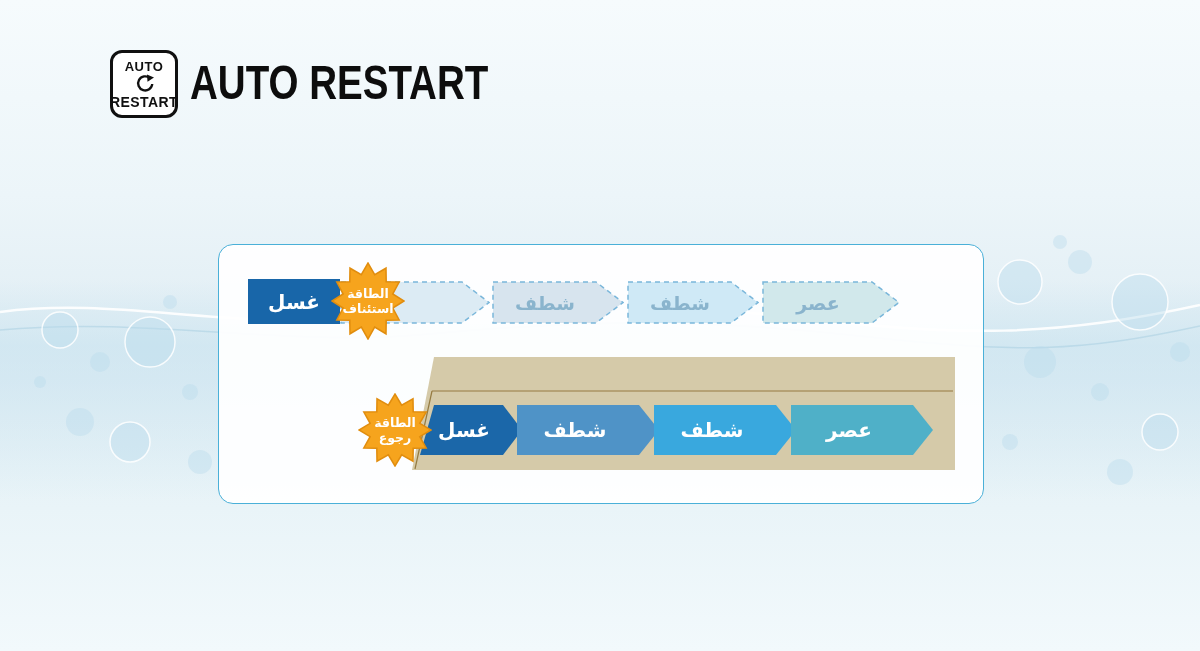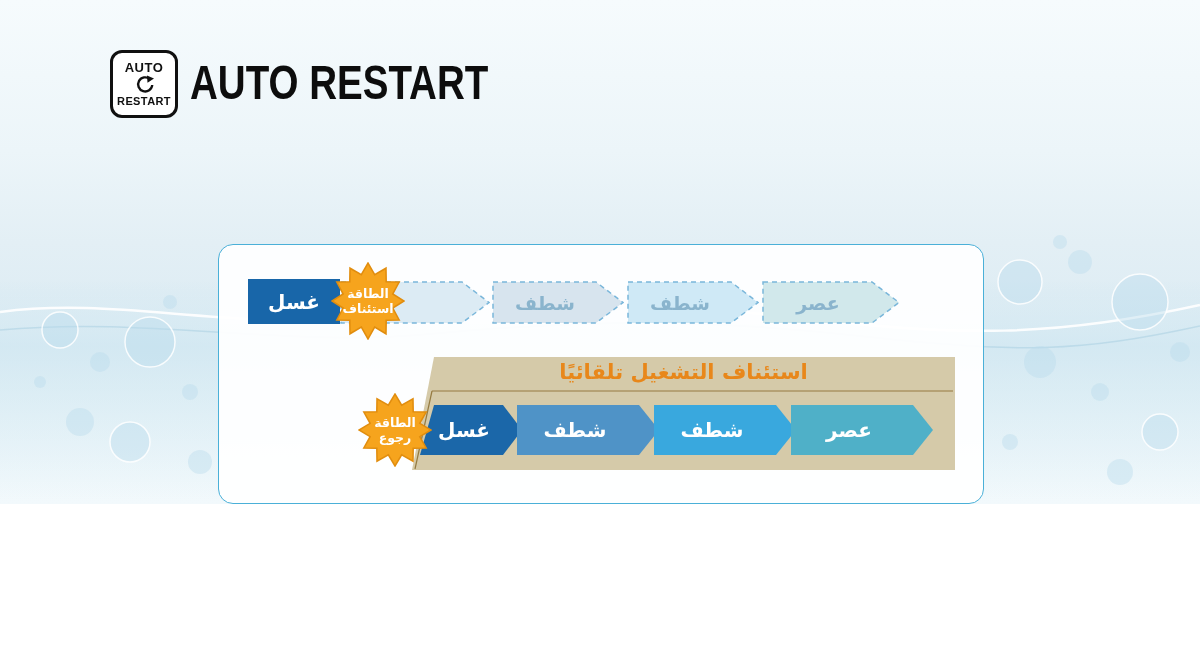--- a/index.html
+++ b/index.html
@@ -1,31 +1,31 @@
 <!DOCTYPE html>
 <html style="--dark-blue: #1866a9; --r1-step0: #dcebf4; --r1-step1: #d7e4ee; --r1-step2: #cfe9f6; --r1-step3: #d1e8eb; --r1-text: #8ab4cd; --r2-step0: #1b67a9; --r2-step1: #4f93c7; --r2-step2: #39a8de; --r2-step3: #4fb0c8; --burst-fill: #f6a41d; --burst-stroke: #e18d0e; --tan: #d5caa9; --title-orange: #e8871a; --rule: #8a6d2f; --panel-border: #4ab0d8; --dash-stroke: #79b6da;"><head>
 <meta charset="utf-8">
 <style>
   html,body{margin:0;padding:0;}
   body{font-family:"Liberation Sans", sans-serif;}
   #stage{
-    position:relative;width:1200px;height:504px;overflow:hidden;
+    position:relative;width:1200px;height:651px;overflow:hidden;
     background:linear-gradient(180deg,#f6fbfd 0%,#ecf5f9 30%,#e3eff5 48%,#dfedf4 58%,#e9f4f8 78%,#f2f9fc 100%);
   }
   
   #bg-art{position:absolute;inset:0;z-index:0;}
   
   .logo{
     position:absolute;left:110px;top:50px;width:62px;height:62px;z-index:2;
     border:3.5px solid #101010;border-radius:12px;background:#fff;
     display:flex;flex-direction:column;align-items:center;justify-content:center;
   }
   .logo-auto{font-weight:bold;font-size:13px;letter-spacing:.5px;color:#101010;line-height:1;margin-top:2px;}
   .logo-arrow{margin:1px 0;}
-  .logo-restart{font-weight:bold;font-size:11px;letter-spacing:.4px;color:#101010;line-height:1;margin-bottom:2px;}
+  .logo-restart{font-weight:bold;font-size:14px;letter-spacing:.4px;color:#101010;line-height:1;margin-bottom:2px;}
   .page-title{
     position:absolute;left:190px;top:53px;z-index:2;
     font-size:47px;font-weight:800;color:#0d0d0d;letter-spacing:0px;line-height:1.2;
     transform:scale(.82,1.04);transform-origin:left top;white-space:nowrap;
   }
   
   .panel{
     position:absolute;left:218px;top:244px;width:764px;height:258px;z-index:1;
     background:rgba(255,255,255,.93);
     border:1.6px solid var(--panel-border);border-radius:15px;
@@ -170,21 +170,20 @@
       <span>الطاقة</span>
       <span>استئناف</span>
     </div>
   </div>
 
   <div class="tan-box"></div>
   <svg class="tan-lines" width="543" height="113" viewBox="0 0 543 113">
     <line x1="20" y1="34" x2="541" y2="34"></line>
     <line x1="20" y1="34" x2="3" y2="112"></line>
   </svg>
-  <div class="resume-title" dir="rtl">استئناف التشغيل تلقائيًا</div>
 
   <div class="step row2" style="left:420px;top:405px;">
     <svg width="102" height="50" viewBox="0 0 102 50">
         <polygon class="f-r2s0" points="14,0 83,0 102,25 83,50 0,50"></polygon>
       </svg>
     <span class="step-label" style="right:22px;left:8px;" dir="rtl">غسل</span>
   </div>
 
   <div class="step row2" style="left:517px;top:405px;">
     <svg width="142" height="50" viewBox="0 0 142 50">

